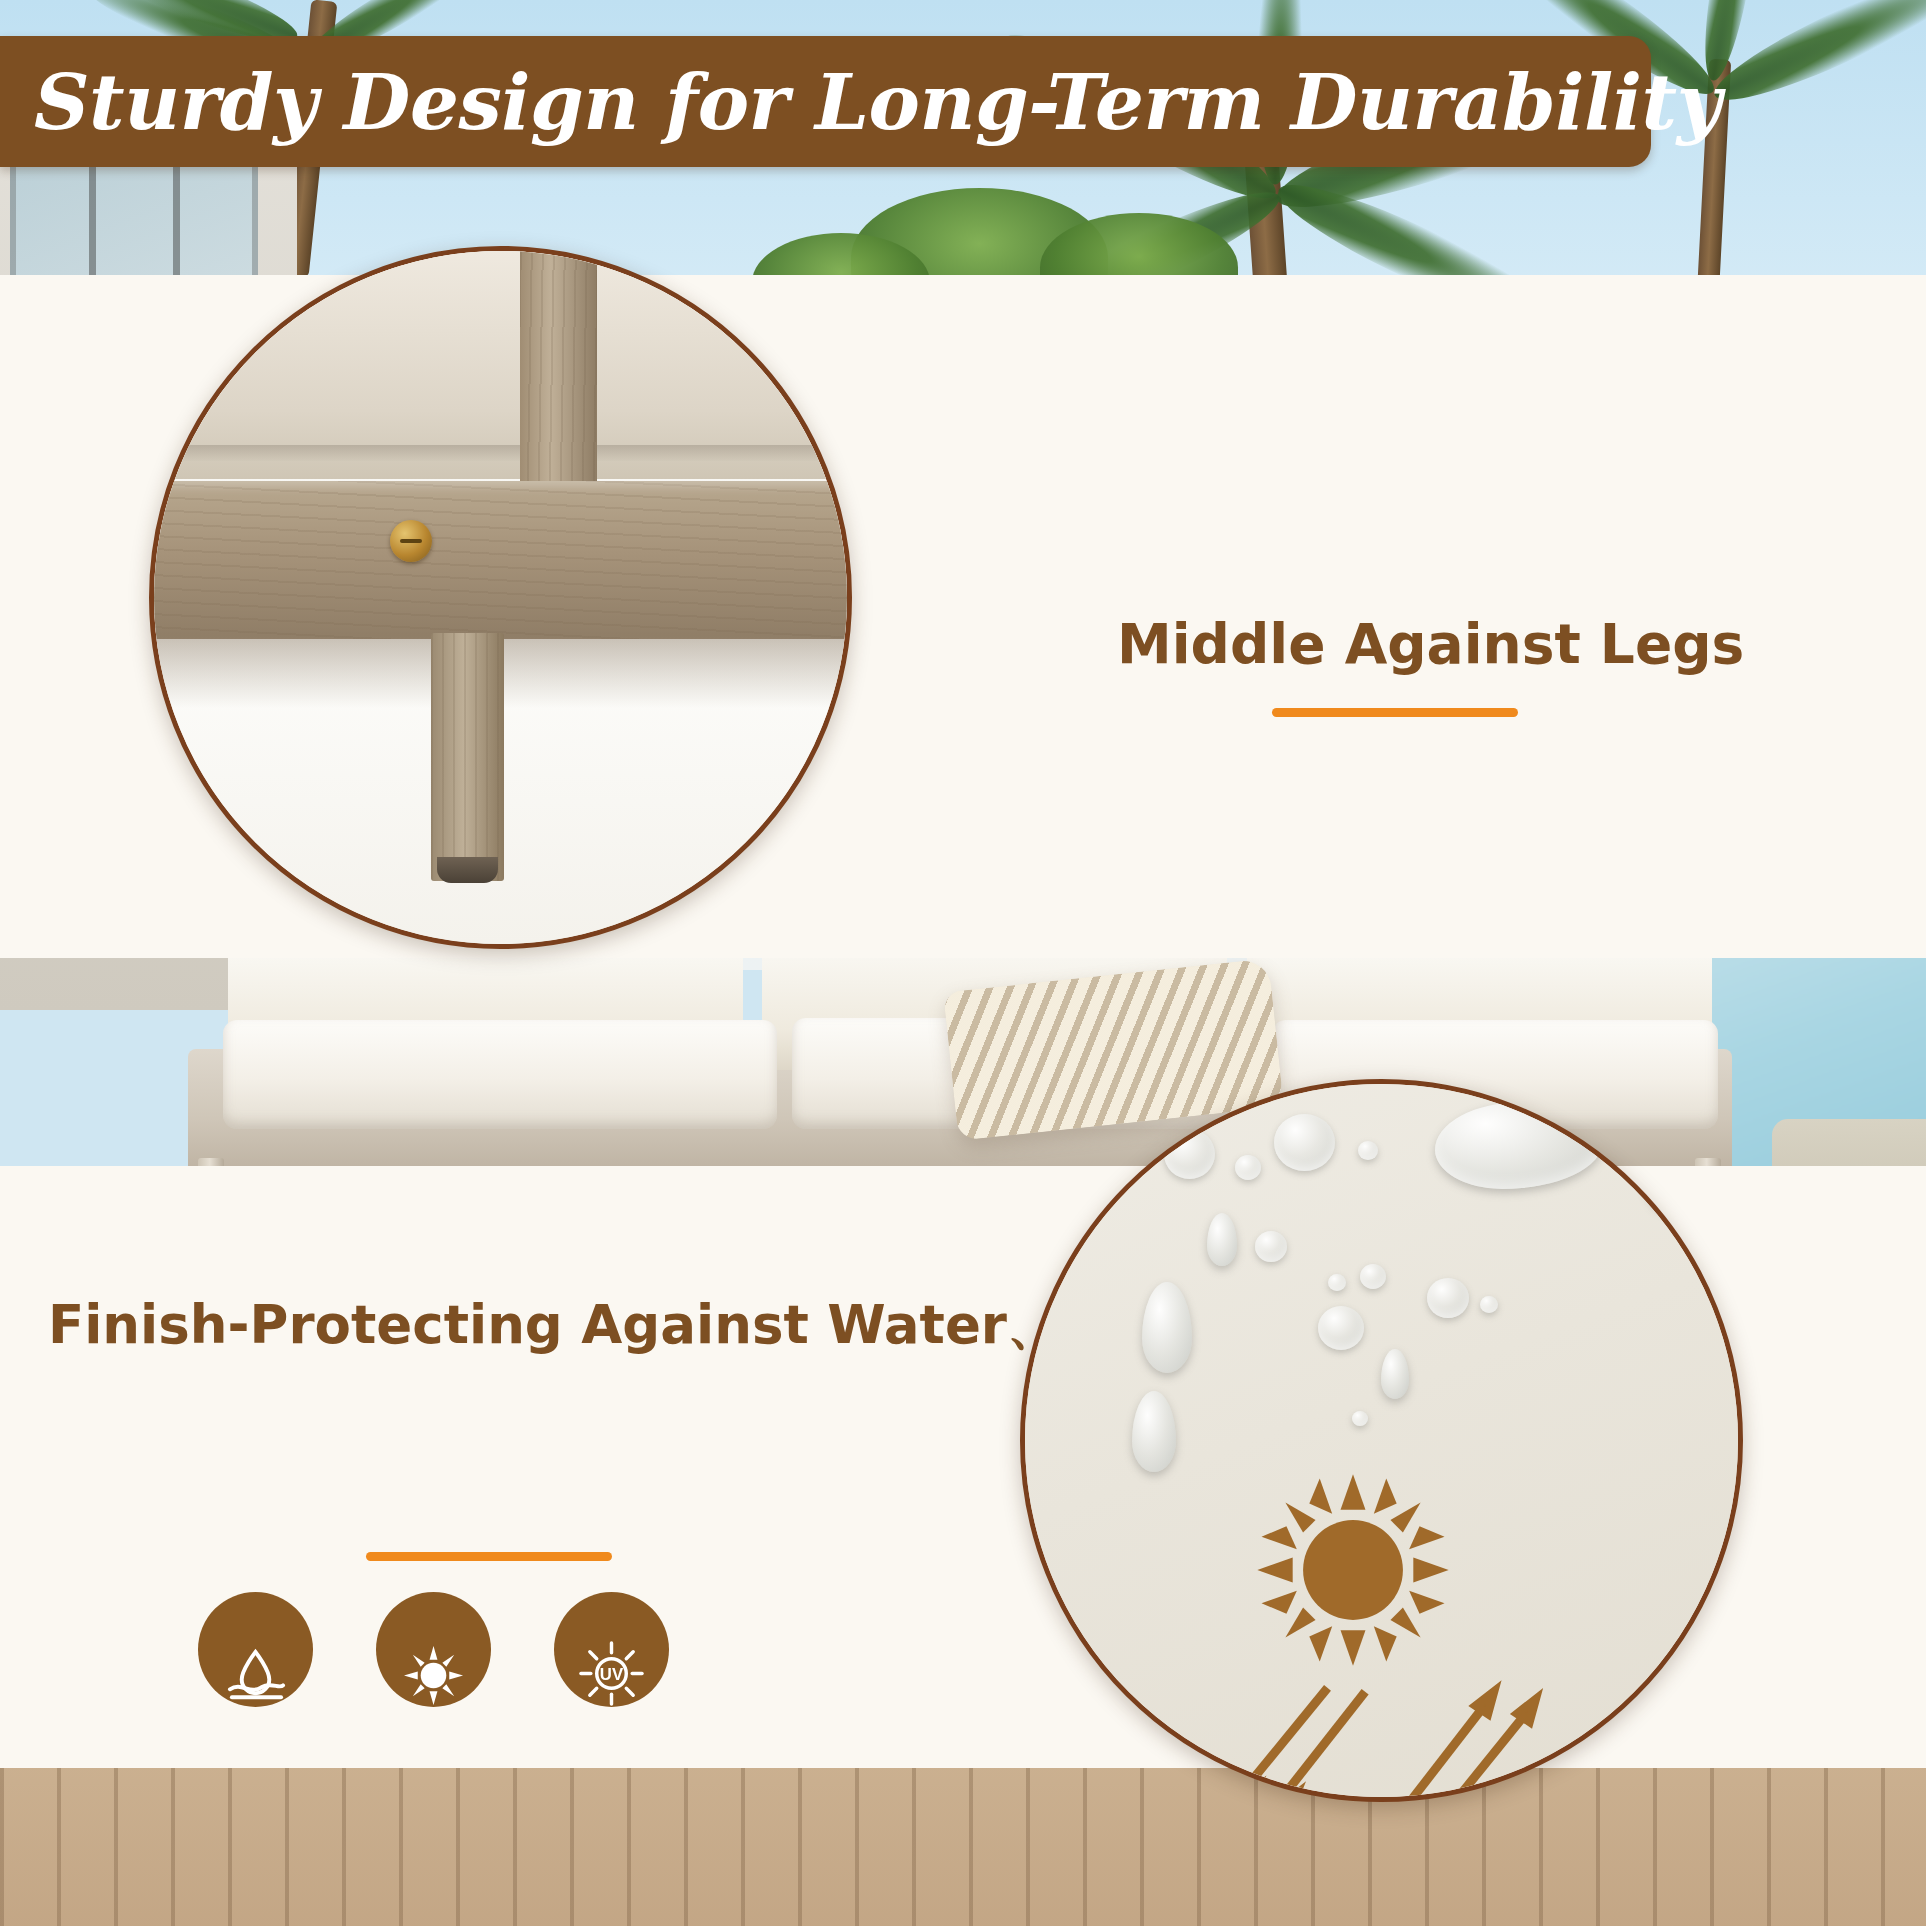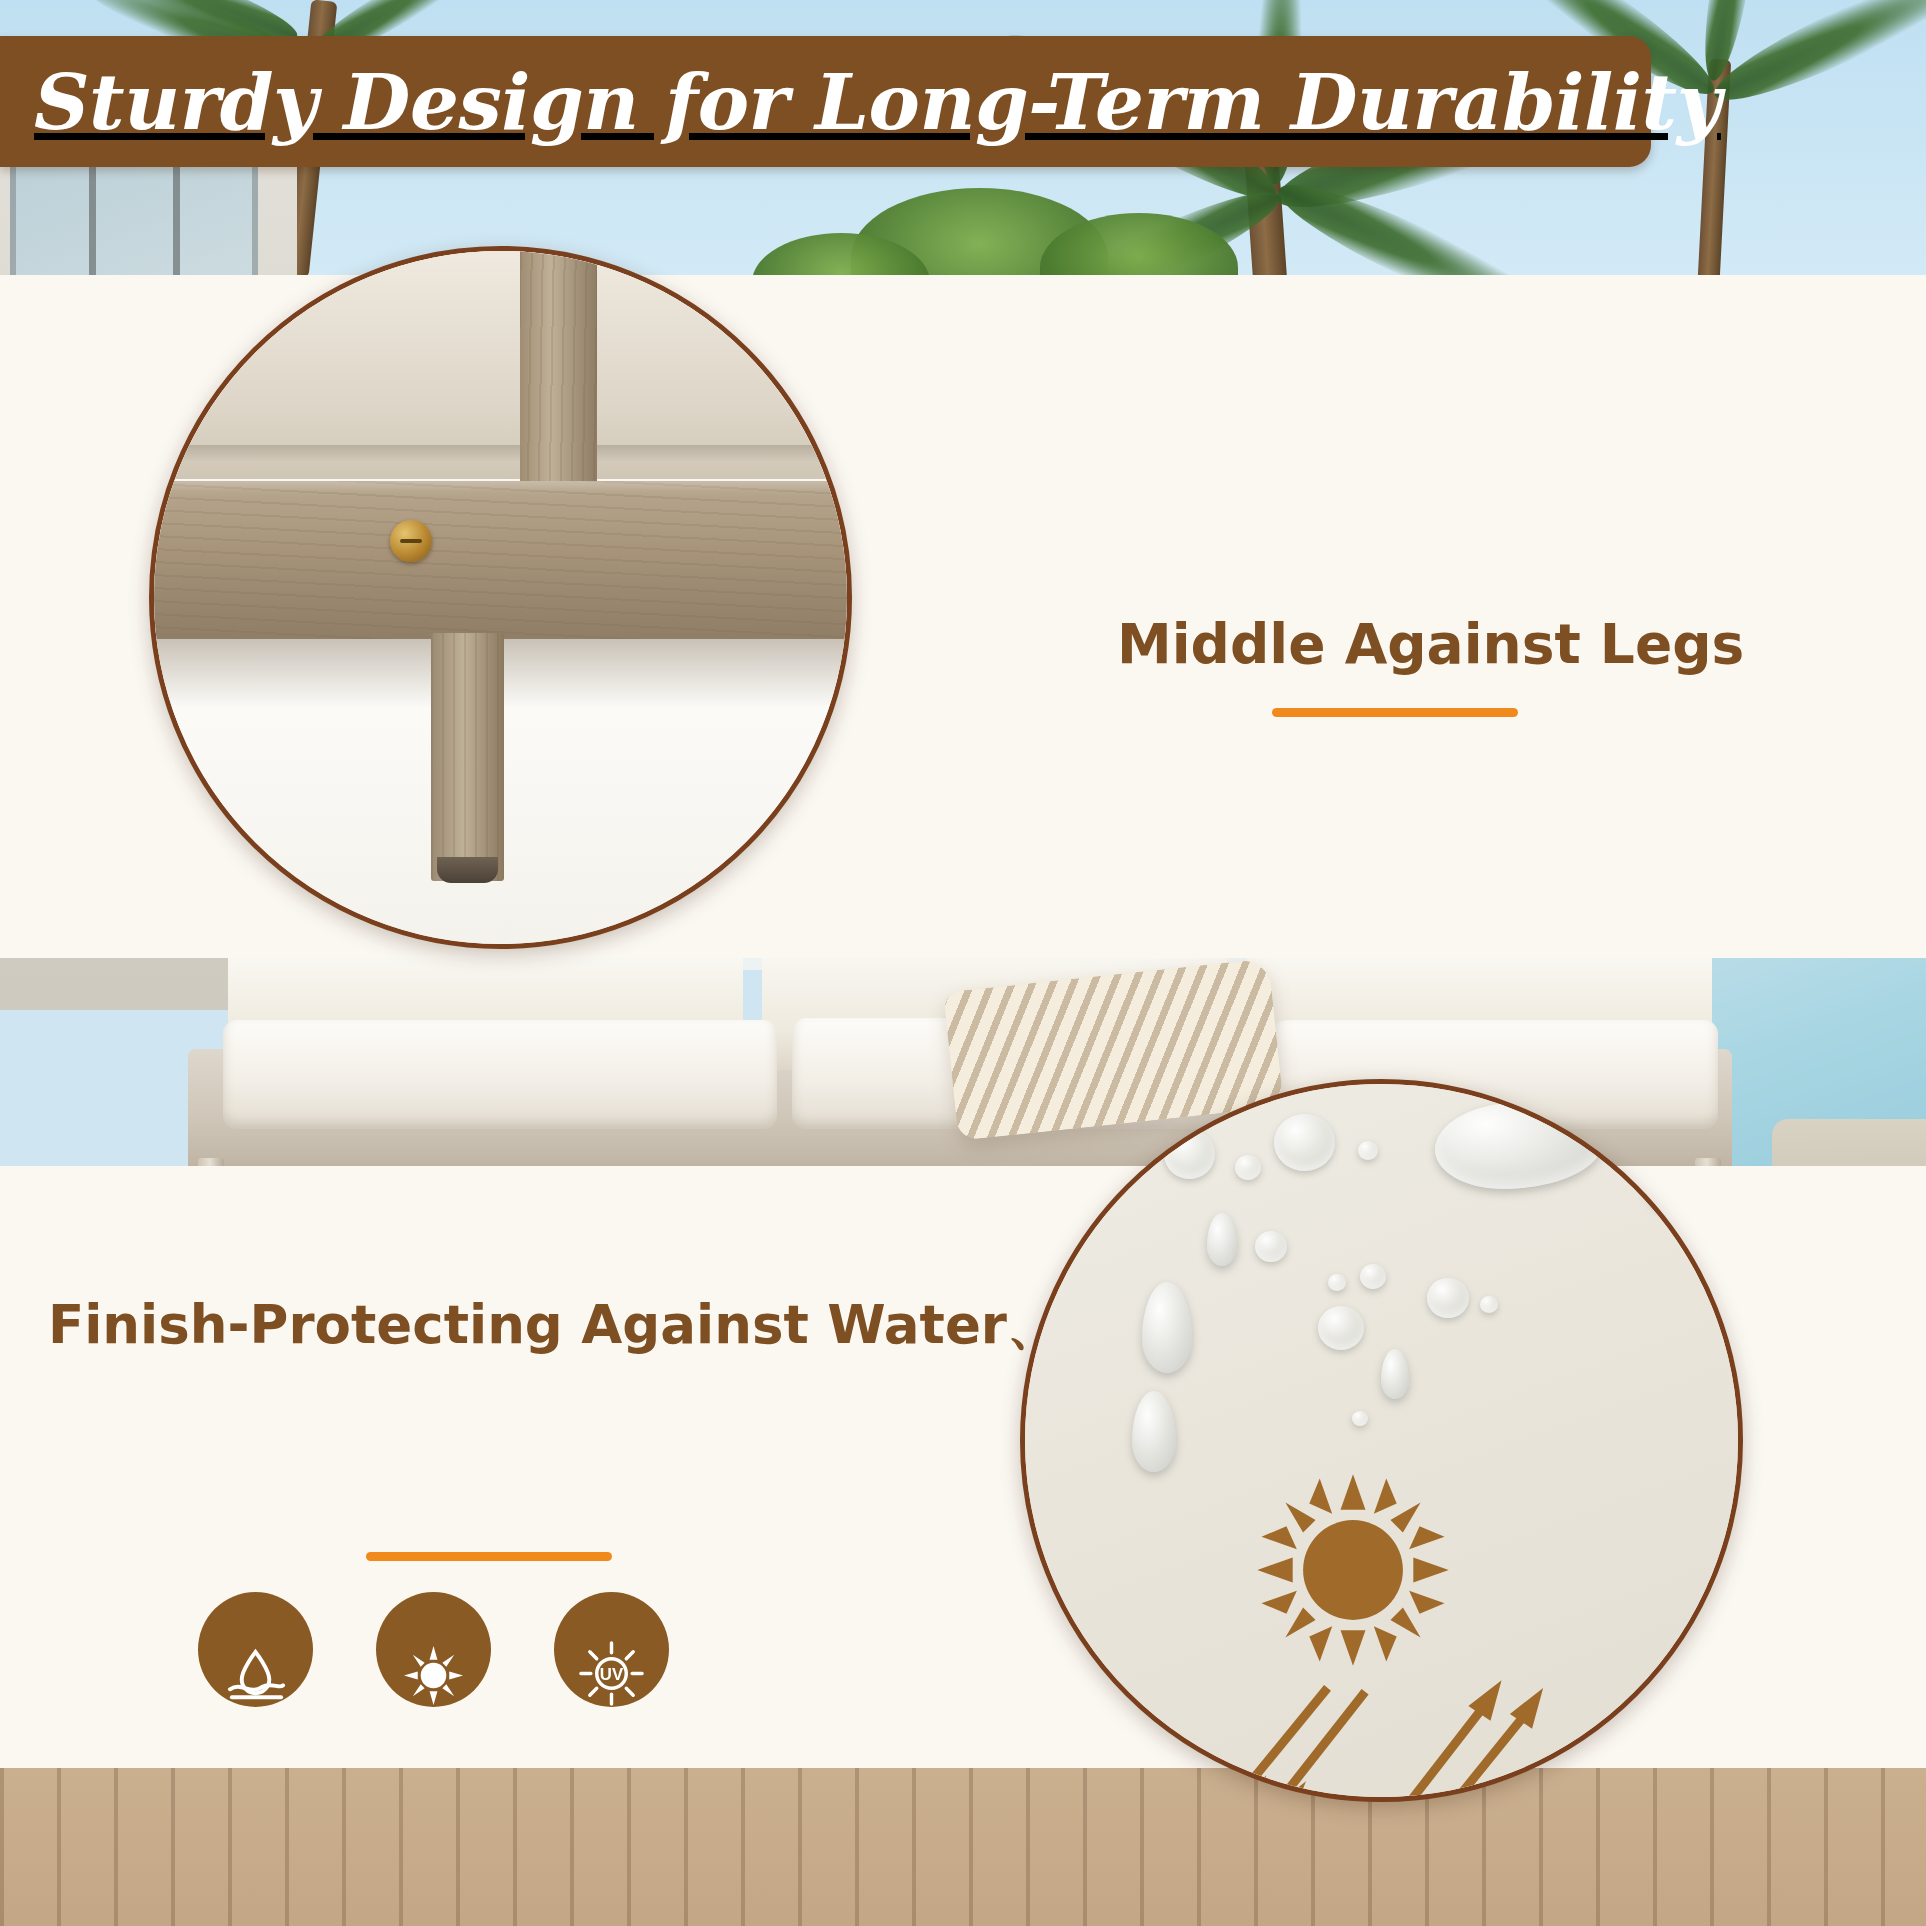--- a/index.html
+++ b/index.html
@@ -164,21 +164,20 @@
   
   .title-bar {
     position: absolute;
     left: 0; top: 36px;
     width: 1651px; height: 131px;
     background: #7d4f22;
     border-radius: 0 22px 22px 0;
     display: flex;
     align-items: center;
     box-shadow: 0 4px 10px rgba(60,35,10,0.25);
-    text-decoration: underline;
   }
   .title-text {
     color: #ffffff;
     font-family: "DejaVu Serif", "Liberation Serif", serif;
     font-style: italic;
     font-weight: 700;
     font-size: 77px;
     letter-spacing: -0.5px;
     padding-left: 34px;
     white-space: nowrap;

